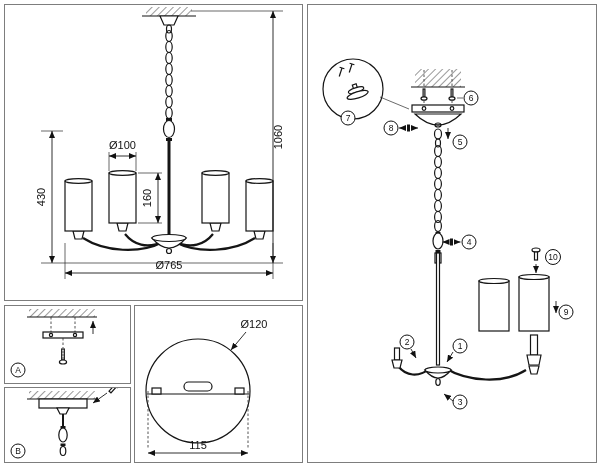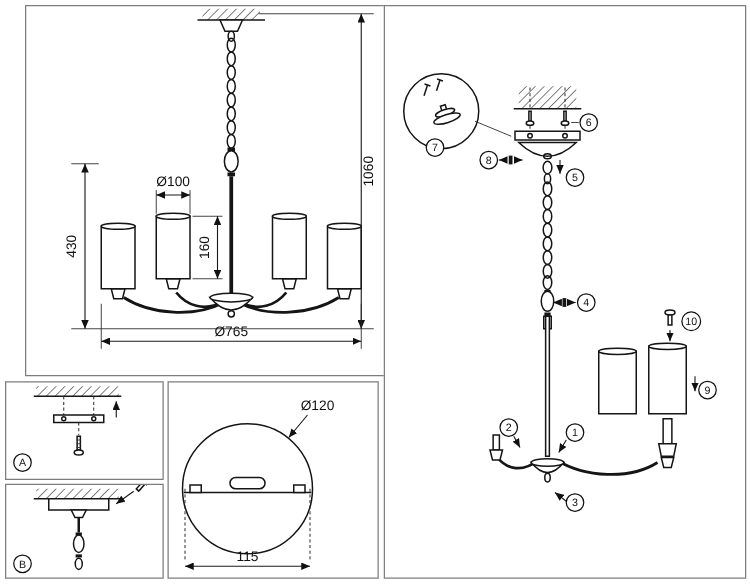--- a/index.html
+++ b/index.html
@@ -1,20 +1,20 @@
 <!DOCTYPE html>
 <html><head>
 <meta charset="utf-8">
 <style>
   html,body{margin:0;padding:0;background:#fff;}
   #root{position:relative;width:600px;height:467px;background:#fff;
         font-family:"Liberation Sans",sans-serif;}
   .panel{position:absolute;border:1px solid #7d7d7d;background:#fff;box-sizing:border-box;}
   .panel svg{display:block;width:100%;height:100%;}
-  #p-front{left:20px;top:4px;width:299px;height:297px;text-align:right;}
+  #p-front{left:4px;top:4px;width:299px;height:297px;text-align:right;}
   #p-a{left:4px;top:305px;width:127px;height:79px;}
   #p-b{left:4px;top:387px;width:127px;height:76px;}
   #p-canopy{left:134px;top:305px;width:169px;height:158px;}
   #p-asm{left:307px;top:4px;width:290px;height:459px;}
 
   .ln{stroke:#151515;stroke-width:1.2;fill:none;}
   .fw{fill:#fff;stroke:#151515;stroke-width:1.2;}
   .thin{stroke:#2a2a2a;stroke-width:0.7;fill:none;}
   .dash{stroke:#2a2a2a;stroke-width:0.8;fill:none;stroke-dasharray:2.5 2;}
   .dimline{stroke:#1a1a1a;stroke-width:0.9;fill:none;}

